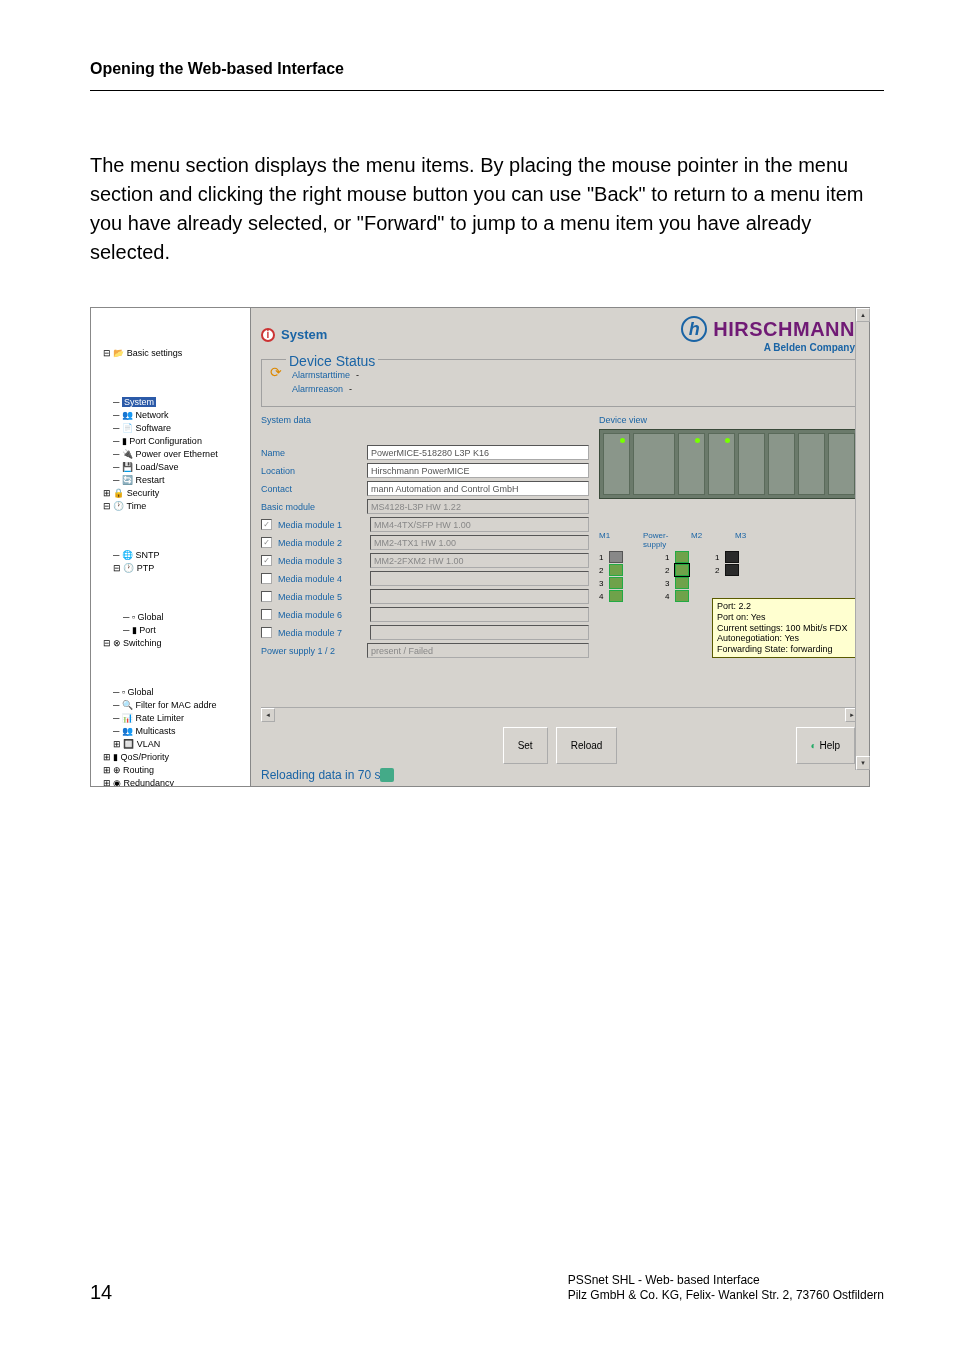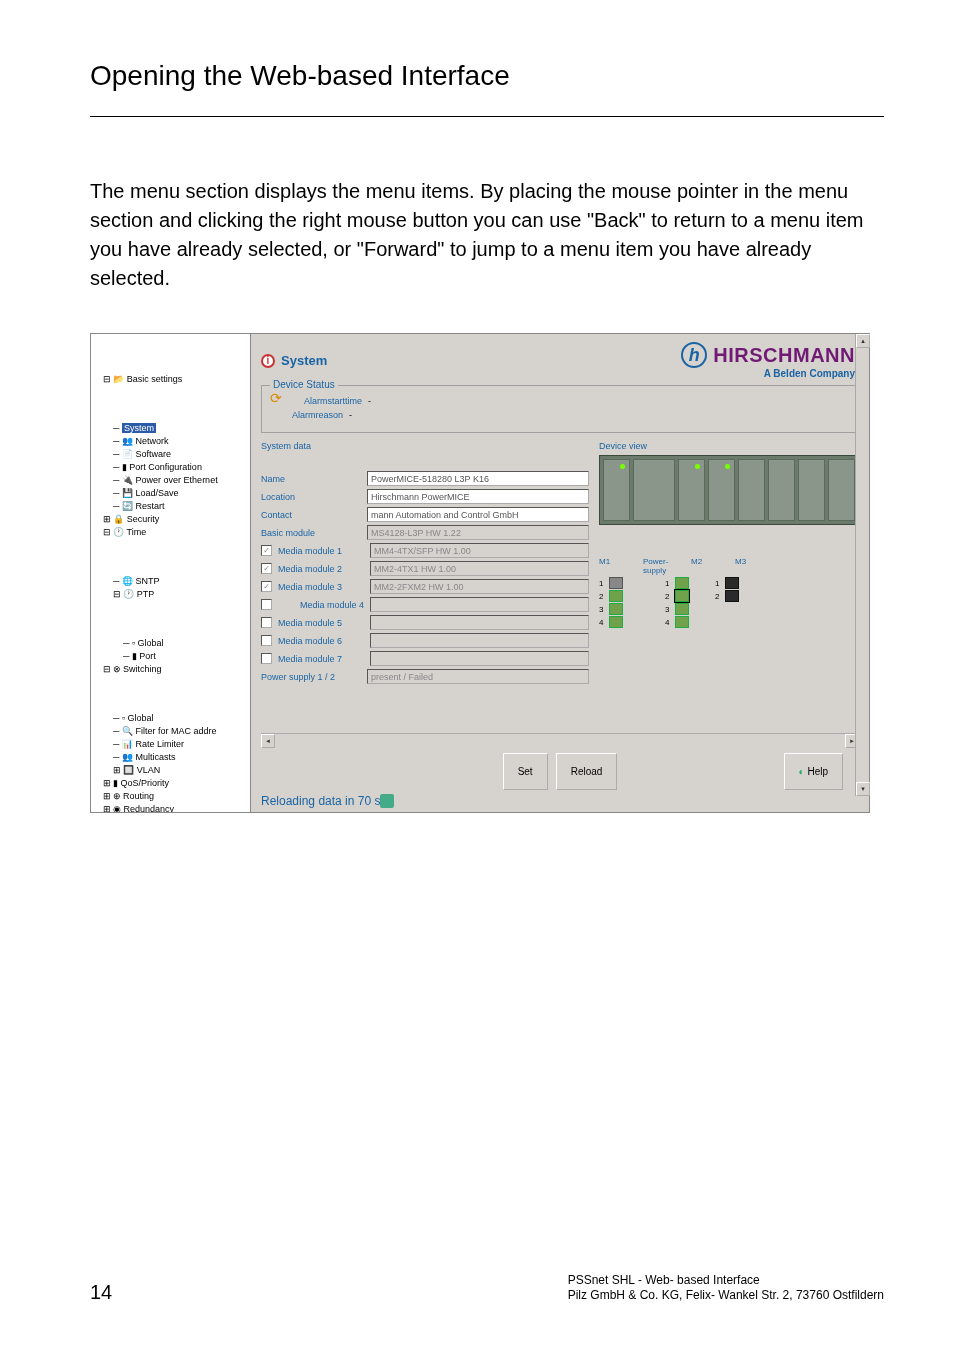--- a/index.html
+++ b/index.html
@@ -8,23 +8,23 @@
     height: 1354px;
     background: #fff;
     font-family: Arial, Helvetica, sans-serif;
     color: #000;
     position: relative;
   }
   .page {
     padding: 60px 70px 40px 90px;
   }
   .header-title {
-    font-size: 28px;
-    font-weight: normal;
-    margin-bottom: 24px;
+    font-size: 16px;
+    font-weight: bold;
+    margin-bottom: 12px;
   }
   .hr {
     border: none;
     border-top: 1.5px solid #000;
     margin-bottom: 60px;
   }
   .body-text {
     font-size: 20px;
     line-height: 1.45;
     margin-bottom: 40px;
@@ -74,24 +74,24 @@
   .section-box {
     border: 1px solid #a0a0a0;
     background: #d6d3ce;
     margin-top: 4px;
     padding: 6px 8px 8px 8px;
     position: relative;
   }
   .section-title {
     position: absolute;
     top: -7px;
-    left: 8px;
+    left: 24px;
     background: #d6d3ce;
     color: #1a64a5;
-    font-size: 10px;
+    font-size: 14px;
     padding: 0 3px;
   }
   .alarm-row { display: flex; align-items: center; gap: 6px; margin: 4px 0 4px 24px; color:#1a64a5; font-size:9px; }
   .columns { display: flex; gap: 10px; }
   .sysdata { flex: 1; }
   .sysdata-row { display: flex; align-items: center; margin: 3px 0; gap: 6px; }
   .sysdata-label { width: 100px; color: #1a64a5; font-size: 9px; }
   .sysdata-input { flex: 1; background: #fff; border: 1px inset #aaa; height: 15px; font-size: 9px; padding: 1px 3px; color: #555; }
   .sysdata-input.ro { background: #d6d3ce; color: #888; }
   .chk { width: 11px; height: 11px; border: 1px inset #aaa; background: #fff; display: inline-flex; align-items:center; justify-content:center; font-size:8px; color:#888; }
@@ -135,21 +135,21 @@
     gap: 8px;
     margin-top: 6px;
     position: relative;
   }
   .btn {
     background: #d6d3ce;
     border: 1px outset #fff;
     padding: 12px 14px;
     font-size: 10px;
   }
-  .help-btn { position: absolute; right: 16px; }
+  .help-btn { position: absolute; right: 4px; }
   .status-bar {
     display: flex;
     justify-content: flex-start;
     align-items: center;
     margin-top: 4px;
     font-size: 12px;
     color: #1a64a5;
   }
   .status-icon { width: 14px; height: 14px; background: #4a8; border-radius: 2px; }
   .footer {
@@ -254,21 +254,21 @@
           </div>
           <div class="brand-sub">A Belden Company</div>
         </div>
       </div>
 
       <div class="section-box" style="flex-shrink:0;">
         <div class="section-title">Device Status</div>
         <div style="display:flex; align-items:flex-start; gap:6px;">
           <span class="warn-icon"></span>
           <div>
-            <div class="alarm-row" style="margin-left:12px;align-items:flex-end;">
+            <div class="alarm-row" style="margin-left:0;align-items:flex-end;">
               <span>Alarmstarttime</span>
               <span style="color:#000;">-</span>
             </div>
             <div class="alarm-row" style="margin-left:0;">
               <span>Alarmreason</span>
               <span style="color:#000;">-</span>
             </div>
           </div>
         </div>
       </div>
@@ -303,21 +303,21 @@
             <span class="sysdata-label" style="width:86px;">Media module 2</span>
             <input class="sysdata-input ro" value="MM2-4TX1 HW 1.00" style="">
           </div>
           <div class="sysdata-row">
             <span class="chk">✓</span>
             <span class="sysdata-label" style="width:86px;">Media module 3</span>
             <input class="sysdata-input ro" value="MM2-2FXM2 HW 1.00" style="">
           </div>
           <div class="sysdata-row">
             <span class="chk"></span>
-            <span class="sysdata-label" style="width:86px;text-align:right;">Media module 4</span>
+            <span class="sysdata-label" style="width:86px;">Media module 4</span>
             <input class="sysdata-input ro" style="">
           </div>
           <div class="sysdata-row">
             <span class="chk"></span>
             <span class="sysdata-label" style="width:86px;">Media module 5</span>
             <input class="sysdata-input ro" style="">
           </div>
           <div class="sysdata-row">
             <span class="chk"></span>
             <span class="sysdata-label" style="width:86px;">Media module 6</span>
@@ -391,20 +391,27 @@
                 <span class="dv-num">4</span>
                 <span class="port-box"></span>
                 <span style="width:34px;"></span>
                 <span class="dv-num">4</span>
                 <span class="port-box"></span>
               </div>
           </div>
         </div>
       </div>
 
+      <div class="tooltip-box">
+        <div>Port: 2.2</div>
+        <div>Port on: Yes</div>
+        <div>Current settings: 100 Mbit/s FDX</div>
+        <div>Autonegotiation: Yes</div>
+        <div>Forwarding State: forwarding</div>
+      </div>
 
       <div class="scrollbar-h" style="position:relative; margin-top:2px; height:14px;">
         <div class="sb-btn" style="left:0">◂</div>
         <div class="sb-btn" style="right:0">▸</div>
       </div>
 
       <div class="button-row">
         <button class="btn">Set</button>
         <button class="btn">Reload</button>
         <button class="btn help-btn"><span style="color:#2a6;">◐ </span><span>Help</span></button>

